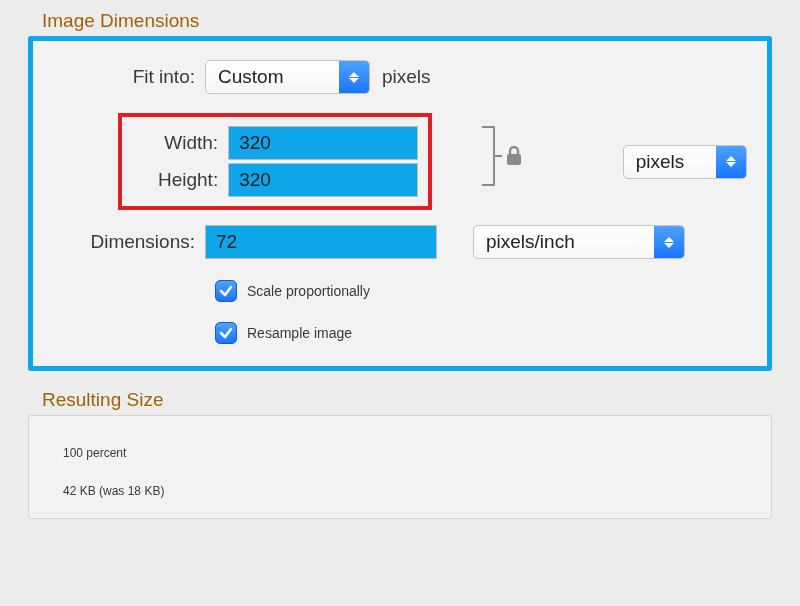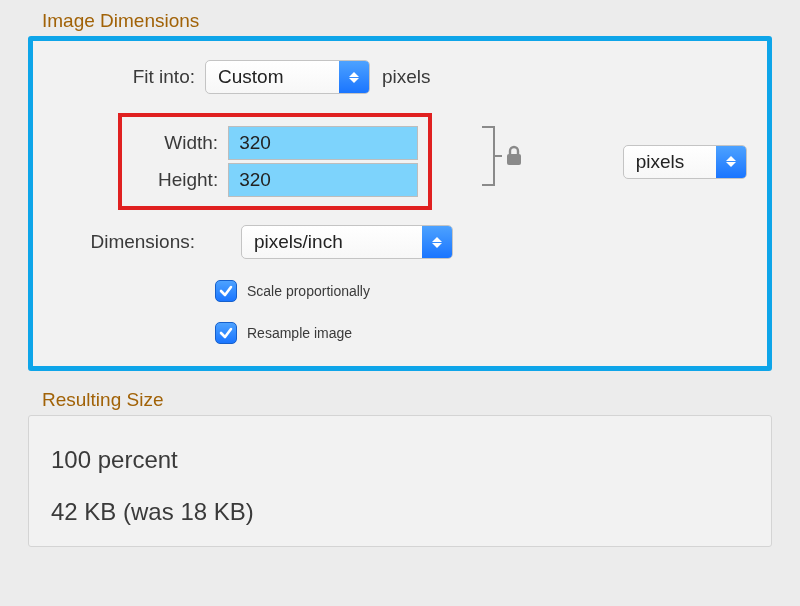--- a/index.html
+++ b/index.html
@@ -34,21 +34,21 @@
     }
     .label-col {
       width: 152px;
       text-align: right;
       padding-right: 10px;
       font-size: 19px;
       color: #3a3a3a;
     }
     .input-text {
       height: 34px;
-      background: #7dd3fc;
+      background: #0ea5e9;
       border: 1px solid #bdbdbd;
       font-size: 19px;
       padding: 4px 10px;
       color: #222;
     }
     .input-text.medium { width: 190px; }
     .select-wrap {
       position: relative;
       display: inline-flex;
       align-items: center;
@@ -143,23 +143,23 @@
       flex-shrink: 0;
     }
     .mac-checkbox svg { display:block; }
     .result-panel {
       background: #f2f2f2;
       border: 1px solid #d4d4d4;
       border-radius: 3px;
       padding: 20px 22px;
     }
     .result-line {
-      font-size: 24px;
-      color: #3a3a3a;
-      margin: 10px 0 24px 0;
+      font-size: 12px;
+      color: #3a3a3a;
+      margin: 10px 0 24px 12px;
     }
   </style>
 </head>
 <body>
 
 <div class="section-title">Image Dimensions</div>
 <div class="panel">
 
   <div class="row">
     <div class="label-col">Fit into:</div>
@@ -203,20 +203,21 @@
       <span class="select-label">pixels</span>
       <span class="select-arrows">
         <span class="caret-up"></span>
           <span class="caret-down"></span>
       </span>
     </div>
   </div>
 
   <div class="row">
     <div class="label-col">Dimensions:</div>
+    <input class="input-text medium" style="width: 232px;" value="72">
     <div style="width:36px"></div>
     <div class="select-wrap" style="width:212px">
       <span class="select-label">pixels/inch</span>
       <span class="select-arrows">
         <span class="caret-up"></span>
           <span class="caret-down"></span>
       </span>
     </div>
   </div>
 

